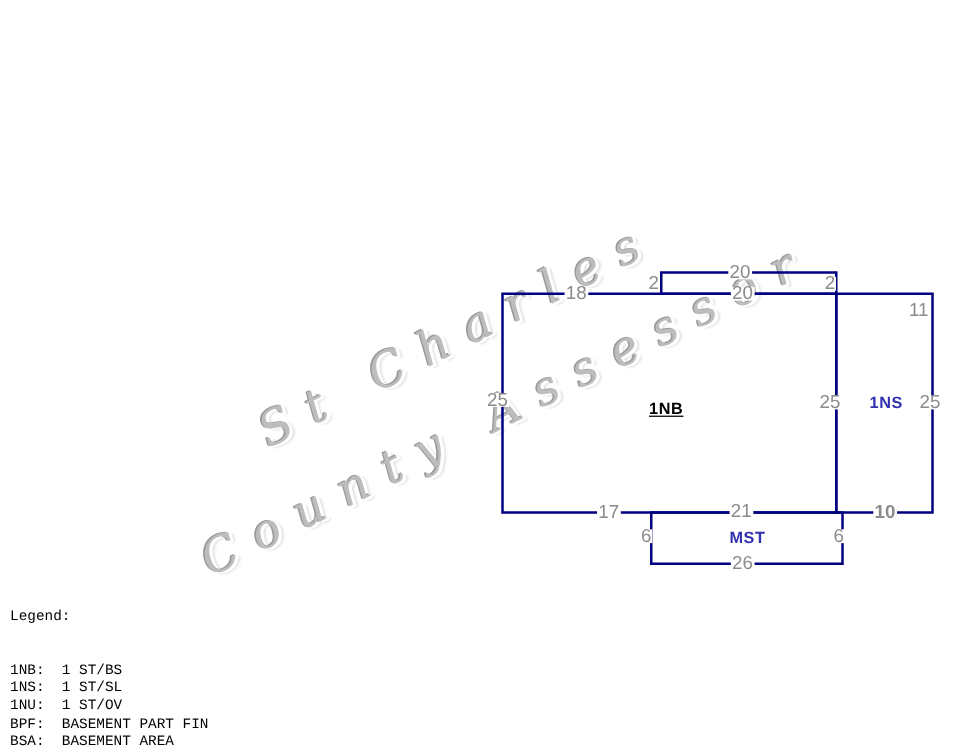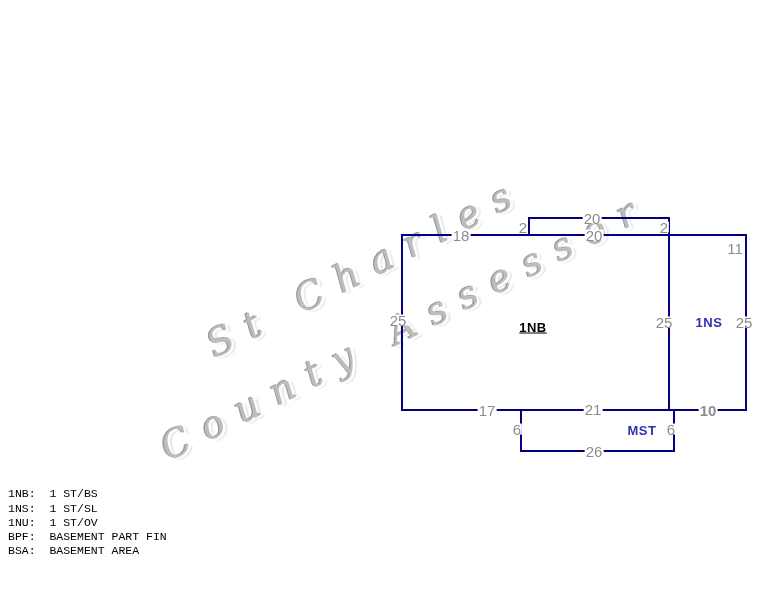--- a/index.html
+++ b/index.html
@@ -79,35 +79,36 @@
   <div class="watermark wm1">St Charles</div>
   <div class="watermark wm2">County Assessor</div>
 
   <div id="sketch">
       <div class="rect" style="left: 528px; top: 217px; width: 142px; height: 19px; border-color: rgb(0, 0, 128);"></div>
       <div class="rect" style="left: 401px; top: 234px; width: 269px; height: 177px; border-color: rgb(0, 0, 128);"></div>
       <div class="area-label" style="left: 533px; top: 327px; color: #000000; text-decoration: underline;">1NB</div>
       <div class="rect" style="left: 668px; top: 234px; width: 79px; height: 177px; border-color: rgb(0, 0, 128);"></div>
       <div class="area-label" style="left: 709px; top: 322px; color: rgb(48, 48, 176);">1NS</div>
       <div class="rect" style="left: 520px; top: 409px; width: 155px; height: 43px; border-color: rgb(0, 0, 128);"></div>
-      <div class="area-label" style="left: 598px; top: 430px; color: rgb(48, 48, 176); margin-left: 44px;">MST</div>
+      <div class="area-label" style="left: 598px; top: 430px; color: rgb(48, 48, 176);">MST</div>
       <span class="dim" style="left: 461px; top: 235px; color: rgb(140, 140, 140); text-align: center;">18</span>
       <span class="dim" style="left: 523px; top: 227px; color: rgb(140, 140, 140);">2</span>
       <span class="dim" style="left: 592px; top: 218px; color: rgb(140, 140, 140);">20</span>
       <span class="dim" style="left: 664px; top: 227px; color: rgb(140, 140, 140);">2</span>
       <span class="dim" style="left: 594px; top: 235px; color: rgb(140, 140, 140);">20</span>
       <span class="dim" style="left: 705px; top: 248px; color: rgb(140, 140, 140); margin-left: 30px;">11</span>
       <span class="dim" style="left: 398px; top: 320px; color: rgb(140, 140, 140);">25</span>
       <span class="dim" style="left: 664px; top: 322px; color: rgb(140, 140, 140);">25</span>
       <span class="dim" style="left: 744px; top: 322px; color: rgb(140, 140, 140);">25</span>
       <span class="dim" style="left: 459px; top: 410px; color: rgb(140, 140, 140); margin-left: 28px;">17</span>
       <span class="dim" style="left: 593px; top: 409px; color: rgb(140, 140, 140);">21</span>
       <span class="dim" style="left: 708px; top: 410px; color: rgb(140, 140, 140); font-weight: bold;">10</span>
       <span class="dim" style="left: 517px; top: 429px; color: rgb(140, 140, 140);">6</span>
       <span class="dim" style="left: 671px; top: 429px; color: rgb(140, 140, 140);">6</span>
       <span class="dim" style="left: 594px; top: 451px; color: rgb(140, 140, 140);">26</span>
     </div>
 
   <div id="legend">
+    <div class="legend-title">Legend:</div>
     <div id="legend-rows"><div class="legend-row"><span class="code">1NB:</span><span class="desc">1 ST/BS</span></div><div class="legend-row"><span class="code">1NS:</span><span class="desc">1 ST/SL</span></div><div class="legend-row"><span class="code">1NU:</span><span class="desc">1 ST/OV</span></div><div class="legend-row"><span class="code">BPF:</span><span class="desc">BASEMENT PART FIN</span></div><div class="legend-row"><span class="code">BSA:</span><span class="desc">BASEMENT AREA</span></div></div>
   </div>
 
 </div>
 
 </body></html>

